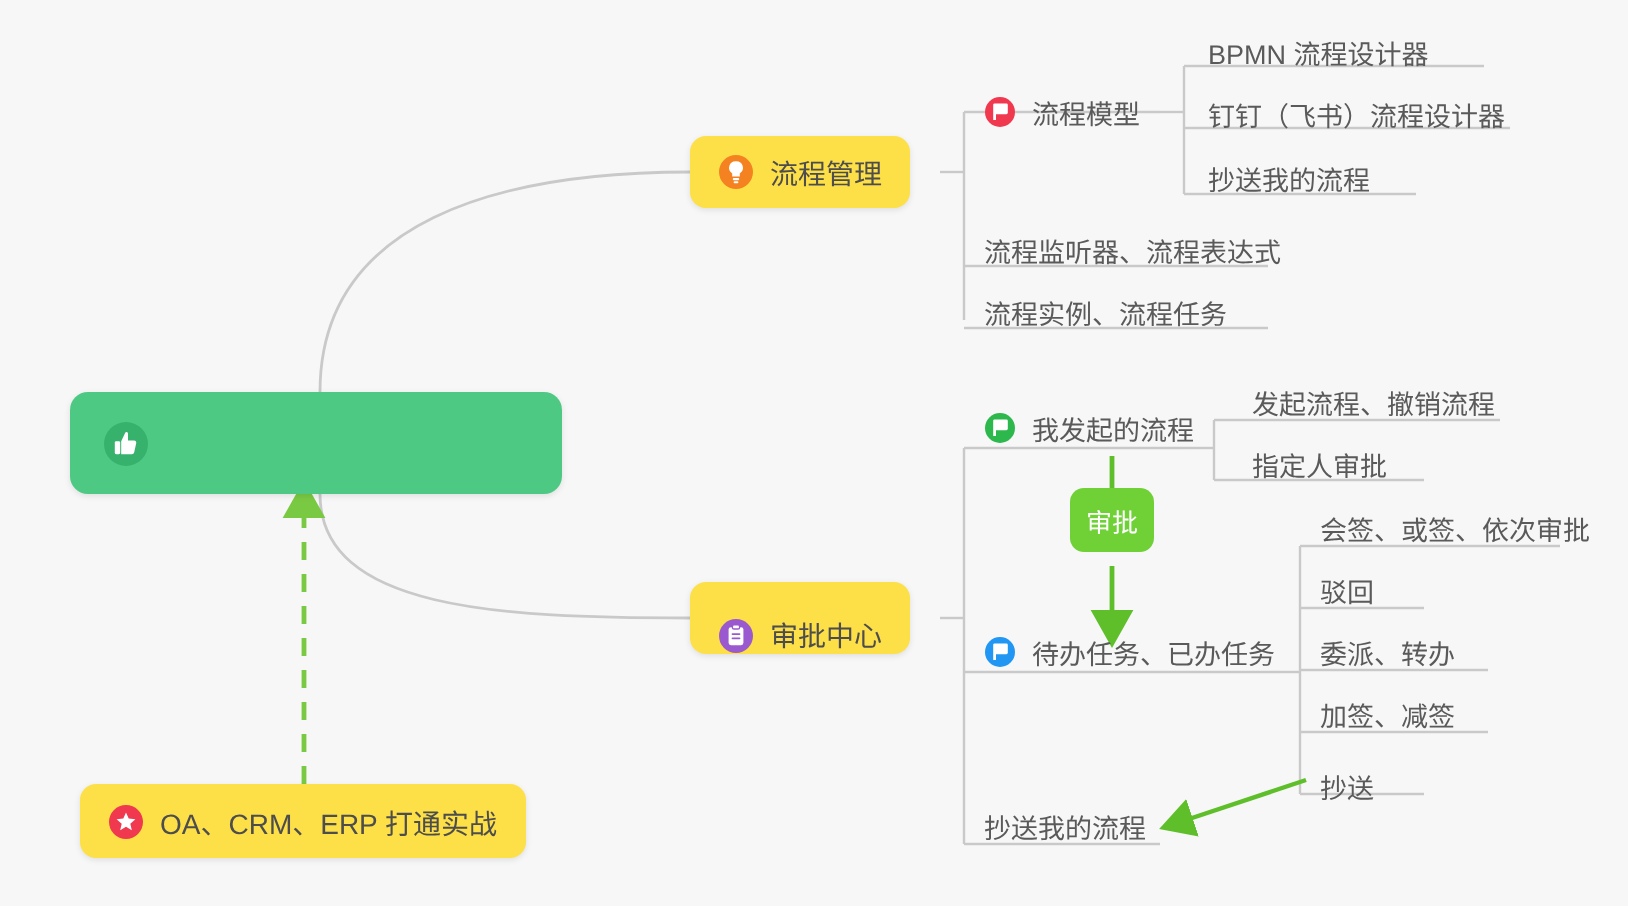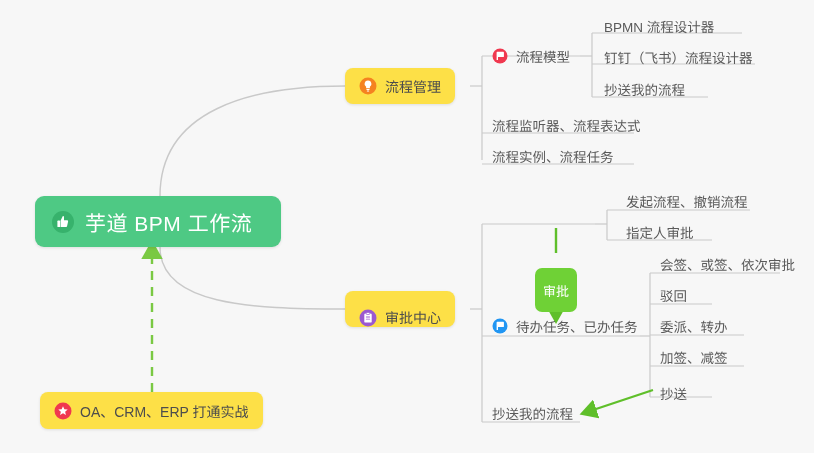--- a/index.html
+++ b/index.html
@@ -176,21 +176,20 @@
   <div class="root-node">
     <span class="icon">
       <svg width="24" height="24" viewBox="0 0 24 24">
         <circle cx="12" cy="12" r="11" fill="#37b26c"></circle>
         <path d="M9.6 10.6 L11.6 6.4 C11.9 5.8 13 5.9 13 6.9 L13 10.2 L16 10.2
                  C16.8 10.2 17.3 10.9 17.1 11.6 L16.1 16.1 C16 16.7 15.5 17.1 14.9 17.1
                  L9.6 17.1 Z" fill="#ffffff"></path>
         <rect x="6.4" y="10.6" width="2.7" height="6.5" rx="0.7" fill="#ffffff"></rect>
       </svg>
     </span>
-    <span class="root-label">芋道 BPM 工作流</span>
   </div>
 
   <div class="card-node" style="left:345px; top:68px;">
     <span class="icon">
       <svg width="18" height="18" viewBox="0 0 18 18">
         <circle cx="9" cy="9" r="8.5" fill="#f58220"></circle>
         <path d="M9 3.6 A3.3 3.3 0 0 0 7.1 9.7 L7.1 11.3 L10.9 11.3 L10.9 9.7
                  A3.3 3.3 0 0 0 9 3.6 Z" fill="#ffffff"></path>
         <rect x="7.4" y="12" width="3.2" height="1.1" rx="0.5" fill="#ffffff"></rect>
         <rect x="7.8" y="13.6" width="2.4" height="1" rx="0.5" fill="#ffffff"></rect>
@@ -232,20 +231,29 @@
         <circle cx="9" cy="9" r="8.5" fill="#9b59d0"></circle>
         <rect x="5.3" y="4.6" width="7.4" height="9" rx="1.2" fill="#ffffff"></rect>
         <rect x="7.2" y="3.4" width="3.6" height="2.1" rx="0.8" fill="#ffffff" stroke="#9b59d0" stroke-width="0.7"></rect>
         <rect x="6.8" y="7.6" width="4.4" height="0.9" rx="0.45" fill="#9b59d0"></rect>
         <rect x="6.8" y="9.7" width="4.4" height="0.9" rx="0.45" fill="#9b59d0"></rect>
       </svg>
     </span>
     <span class="card-label">审批中心</span>
   </div>
 
+  <div class="leaf-node" style="left:492px; top:199px;">
+    <span class="icon leaf-icon">
+      <svg width="16" height="16" viewBox="0 0 16 16">
+        <circle cx="8" cy="8" r="7.5" fill="#2db84d"></circle>
+        <path d="M5.3 4.2 L5.3 12 M5.3 4.4 L11.2 4.4 L11.2 8.4 L5.3 8.4 Z" stroke="#ffffff" stroke-width="1.4" fill="#ffffff" stroke-linejoin="round"></path>
+      </svg>
+    </span>
+    <span class="leaf-label">我发起的流程</span>
+  </div>
 
   <div class="leaf-node" style="left:626px; top:186px;">
     <span class="leaf-label">发起流程、撤销流程</span>
   </div>
   <div class="leaf-node" style="left:626px; top:217px;">
     <span class="leaf-label">指定人审批</span>
   </div>
 
   <div class="leaf-node" style="left:492px; top:311px;">
     <span class="icon leaf-icon">
@@ -270,21 +278,21 @@
     <span class="leaf-label">加签、减签</span>
   </div>
   <div class="leaf-node" style="left:660px; top:373px;align-items:flex-end;">
     <span class="leaf-label">抄送</span>
   </div>
 
   <div class="leaf-node" style="left:492px; top:398px;">
     <span class="leaf-label">抄送我的流程</span>
   </div>
 
-  <div class="tag-node" style="left:535px; top:268px; width:42px; height:44px;">
+  <div class="tag-node" style="left:535px; top:244px; width:42px; height:32px;">
     <span class="tag-label">审批</span>
   </div>
 
   <div class="card-node" style="left:40px; top:392px; height:37px;">
     <span class="icon">
       <svg width="18" height="18" viewBox="0 0 18 18">
         <circle cx="9" cy="9" r="8.5" fill="#f0384f"></circle>
         <path d="M9 4.2 L10.35 7.3 L13.7 7.6 L11.15 9.85 L11.92 13.1
                  L9 11.35 L6.08 13.1 L6.85 9.85 L4.3 7.6 L7.65 7.3 Z" fill="#ffffff"></path>
       </svg>

